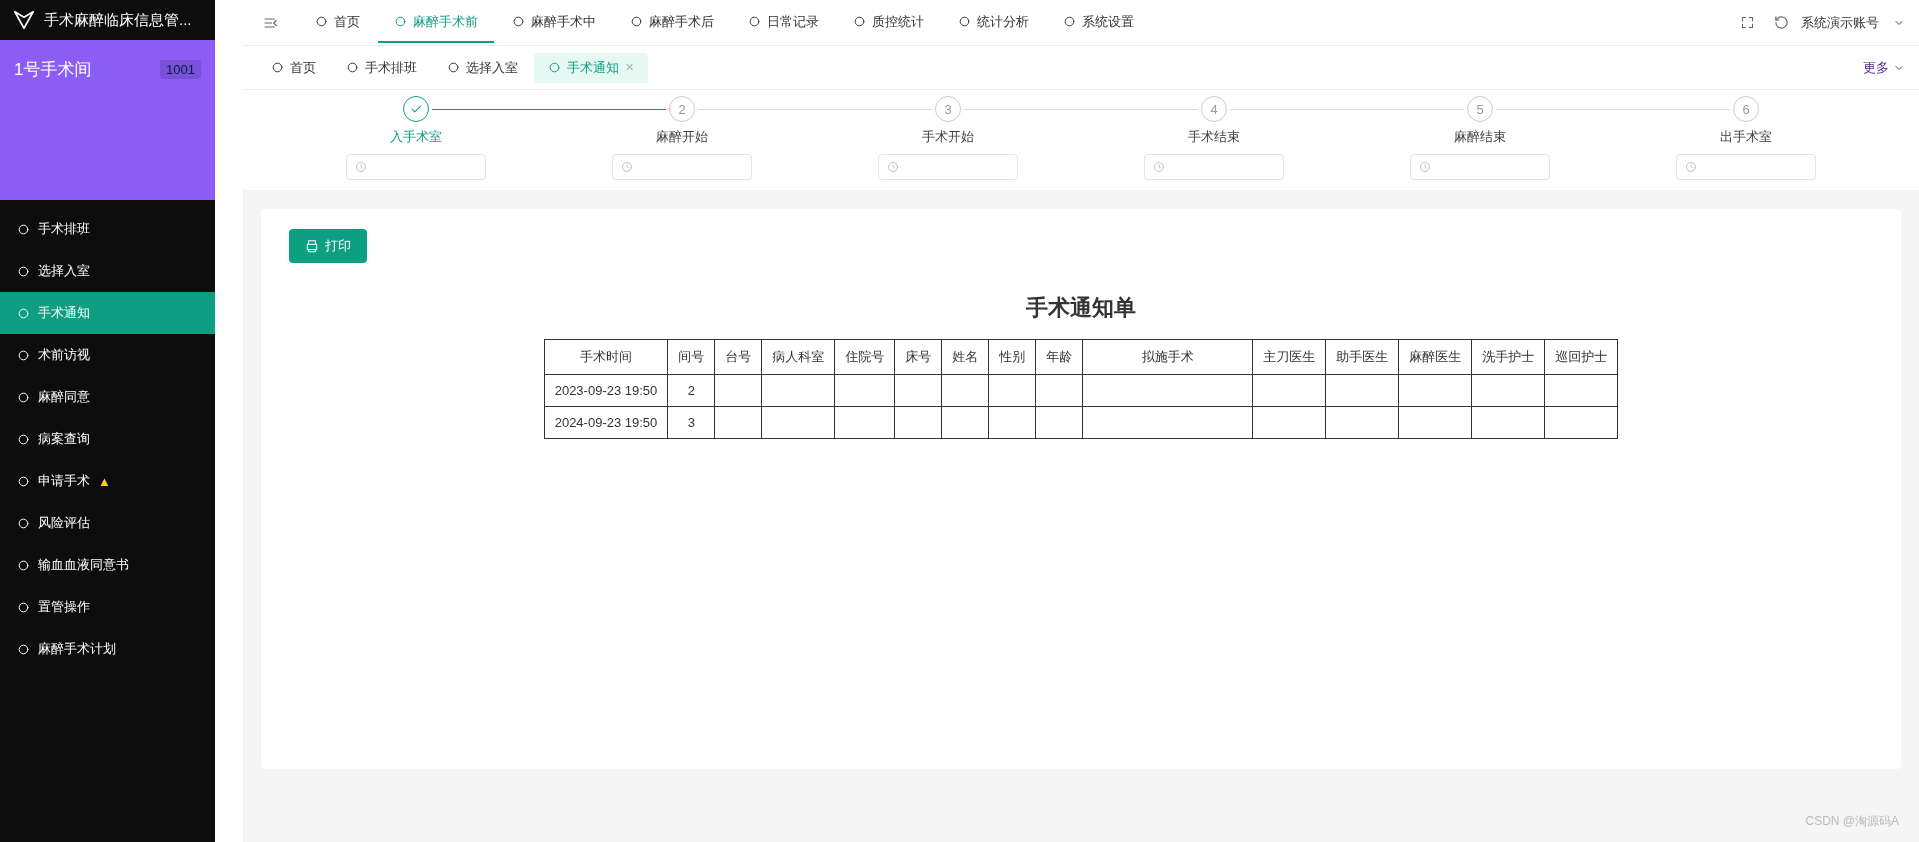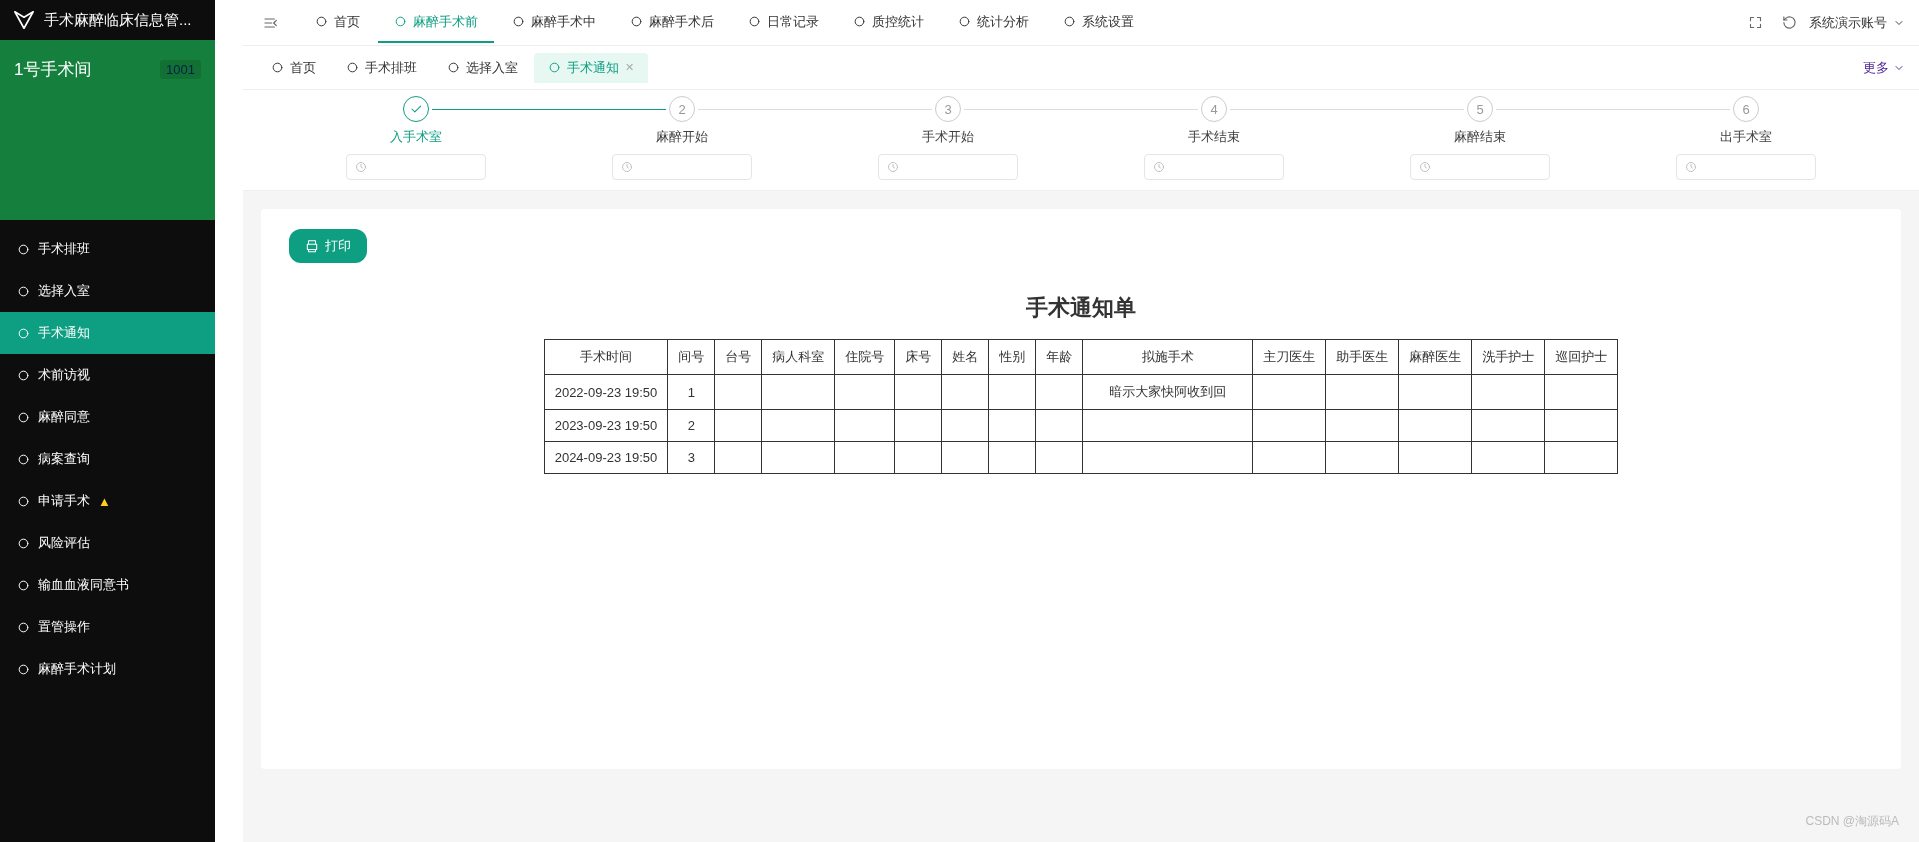--- a/index.html
+++ b/index.html
@@ -3,41 +3,41 @@
   <meta charset="utf-8">
   <style>
     * { margin: 0; padding: 0; box-sizing: border-box; }
     body { font-family: -apple-system, "Microsoft YaHei", sans-serif; font-size: 13px; color: #333; background: #f5f5f5; overflow: hidden; }
     .app { display: flex; height: 842px; width: 1919px; }
     
     
     .sidebar { width: 215px; background: #0d0d0d; color: #fff; display: flex; flex-direction: column; }
     .logo-row { display: flex; align-items: center; padding: 8px 12px; gap: 8px; font-size: 15px; font-weight: 500; white-space: nowrap; overflow: hidden; }
     .logo-mark { width: 24px; height: 24px; display: flex; align-items: center; justify-content: center; }
-    .room-card { background: #15803d; margin: 0; padding: 18px 14px; height: 180px; }
+    .room-card { background: #8b5cf6; margin: 0; padding: 18px 14px; height: 160px; }
     .room-head { display: flex; justify-content: space-between; align-items: center; }
     .room-name { font-size: 17px; font-weight: 500; }
     .room-num { font-size: 13px; background: rgba(0,0,0,.12); padding: 2px 6px; border-radius: 3px; color: #024; }
     .nav-list { margin-top: 8px; display: flex; flex-direction: column; }
     .nav-item { display: flex; align-items: center; gap: 8px; padding: 12px 16px; cursor: pointer; font-size: 13px; }
     .nav-item.active { background: #0e9e82; }
     .nav-icon { width: 14px; height: 14px; display: inline-flex; align-items: center; justify-content: center; }
     .warn { color: #ffd21a; }
 
     
     .main { flex: 1; display: flex; flex-direction: column; background: #fff; padding-left: 28px; }
     
     
     .topbar { display: flex; align-items: center; height: 46px; border-bottom: 1px solid #eee; padding: 0 14px; gap: 6px; }
     .collapse-btn, .fs-btn, .refresh-btn { width: 28px; height: 28px; display: flex; align-items: center; justify-content: center; cursor: pointer; color: #666; }
     .topnav { display: flex; gap: 2px; margin-left: 8px; }
     .topnav-item { display: flex; align-items: center; gap: 6px; padding: 10px 16px; cursor: pointer; font-size: 13px; border-bottom: 2px solid transparent; }
     .topnav-item.active { color: #0e9e82; border-bottom-color: #0e9e82; }
     .top-spacer { flex: 1; }
-    .user-chip { display: flex; align-items: center; gap: 6px; cursor: pointer; font-size: 13px; }
+    .user-chip { display: flex; align-items: center; gap: 14px; cursor: pointer; font-size: 13px; }
 
     
     .tabline { display: flex; align-items: center; height: 44px; padding: 0 14px; gap: 2px; border-bottom: 1px solid #eee; }
     .tab { display: flex; align-items: center; gap: 6px; padding: 6px 14px; cursor: pointer; font-size: 13px; border-radius: 4px 4px 0 0; }
     .tab.active { background: #e7f7f2; color: #0e9e82; }
     .tab .close { font-size: 11px; color: #aaa; cursor: pointer; }
     .more-link { margin-left: auto; display: flex; align-items: center; gap: 4px; cursor: pointer; font-size: 13px; color: #4c1d95; }
 
     
     .steps { display: flex; justify-content: space-around; padding: 6px 40px 10px; background: #fff; border-bottom: 1px solid #eee; }
@@ -46,21 +46,21 @@
     .step.done:not(:last-child)::after { background: #0e9e82; }
     .step-circle { width: 26px; height: 26px; border-radius: 50%; border: 1px solid #ccc; display: flex; align-items: center; justify-content: center; background: #fff; color: #999; font-size: 13px; }
     .step.done .step-circle { border-color: #0e9e82; color: #0e9e82; }
     .step-label { margin-top: 6px; font-size: 13px; color: #404040; }
     .step.done .step-label { color: #0e9e82; }
     .step-input { margin-top: 8px; width: 140px; height: 26px; border: 1px solid #e5e5e5; border-radius: 4px; padding: 0 8px; display: flex; align-items: center; color: #bbb; gap: 4px; font-size: 12px; }
 
     
     .content { flex: 1; background: #f5f5f5; padding: 18px; overflow: auto; }
     .card { background: #fff; border-radius: 4px; padding: 20px 28px 40px; min-height: 560px; }
-    .print-btn { background: #0e9e82; color: #fff; border: none; border-radius: 12px; padding: 8px 16px; display: inline-flex; align-items: center; gap: 6px; cursor: pointer; font-size: 13px; }
+    .print-btn { background: #0e9e82; color: #fff; border: none; border-radius: 4px; padding: 8px 16px; display: inline-flex; align-items: center; gap: 6px; cursor: pointer; font-size: 13px; }
     .doc-title { text-align: center; font-size: 22px; font-weight: 600; margin: 30px 0 16px; }
     table.sheet { margin: 16px auto; border-collapse: collapse; }
     table.sheet th, table.sheet td { border: 1px solid #333; padding: 8px 10px; text-align: center; font-size: 13px; font-weight: normal; }
     table.sheet th { font-weight: 500; }
     table.sheet td.wide { min-width: 170px; }
     
     .watermark { position: fixed; right: 20px; bottom: 12px; font-size: 12px; color: #bbb; }
 
     svg { stroke: currentColor; fill: none; stroke-width: 1.8; stroke-linecap: round; stroke-linejoin: round; }
   </style>
@@ -404,37 +404,20 @@
                 <th class="wide">拟施手术</th>
                 <th>主刀医生</th>
                 <th>助手医生</th>
                 <th>麻醉医生</th>
                 <th>洗手护士</th>
                 <th>巡回护士</th>
               </tr>
             </thead>
           <tbody id="tbody">
               <tr>
-                <td>2022-09-23 19:50</td>
-                <td>1</td>
-                <td></td>
-                <td></td>
-                <td></td>
-                <td></td>
-                <td></td>
-                <td></td>
-                <td></td>
-                <td class="wide">暗示大家快阿收到回</td>
-                <td></td>
-                <td></td>
-                <td></td>
-                <td></td>
-                <td></td>
-              </tr>
-              <tr>
                 <td>2023-09-23 19:50</td>
                 <td>2</td>
                 <td></td>
                 <td></td>
                 <td></td>
                 <td></td>
                 <td></td>
                 <td></td>
                 <td></td>
                 <td class="wide"></td>

